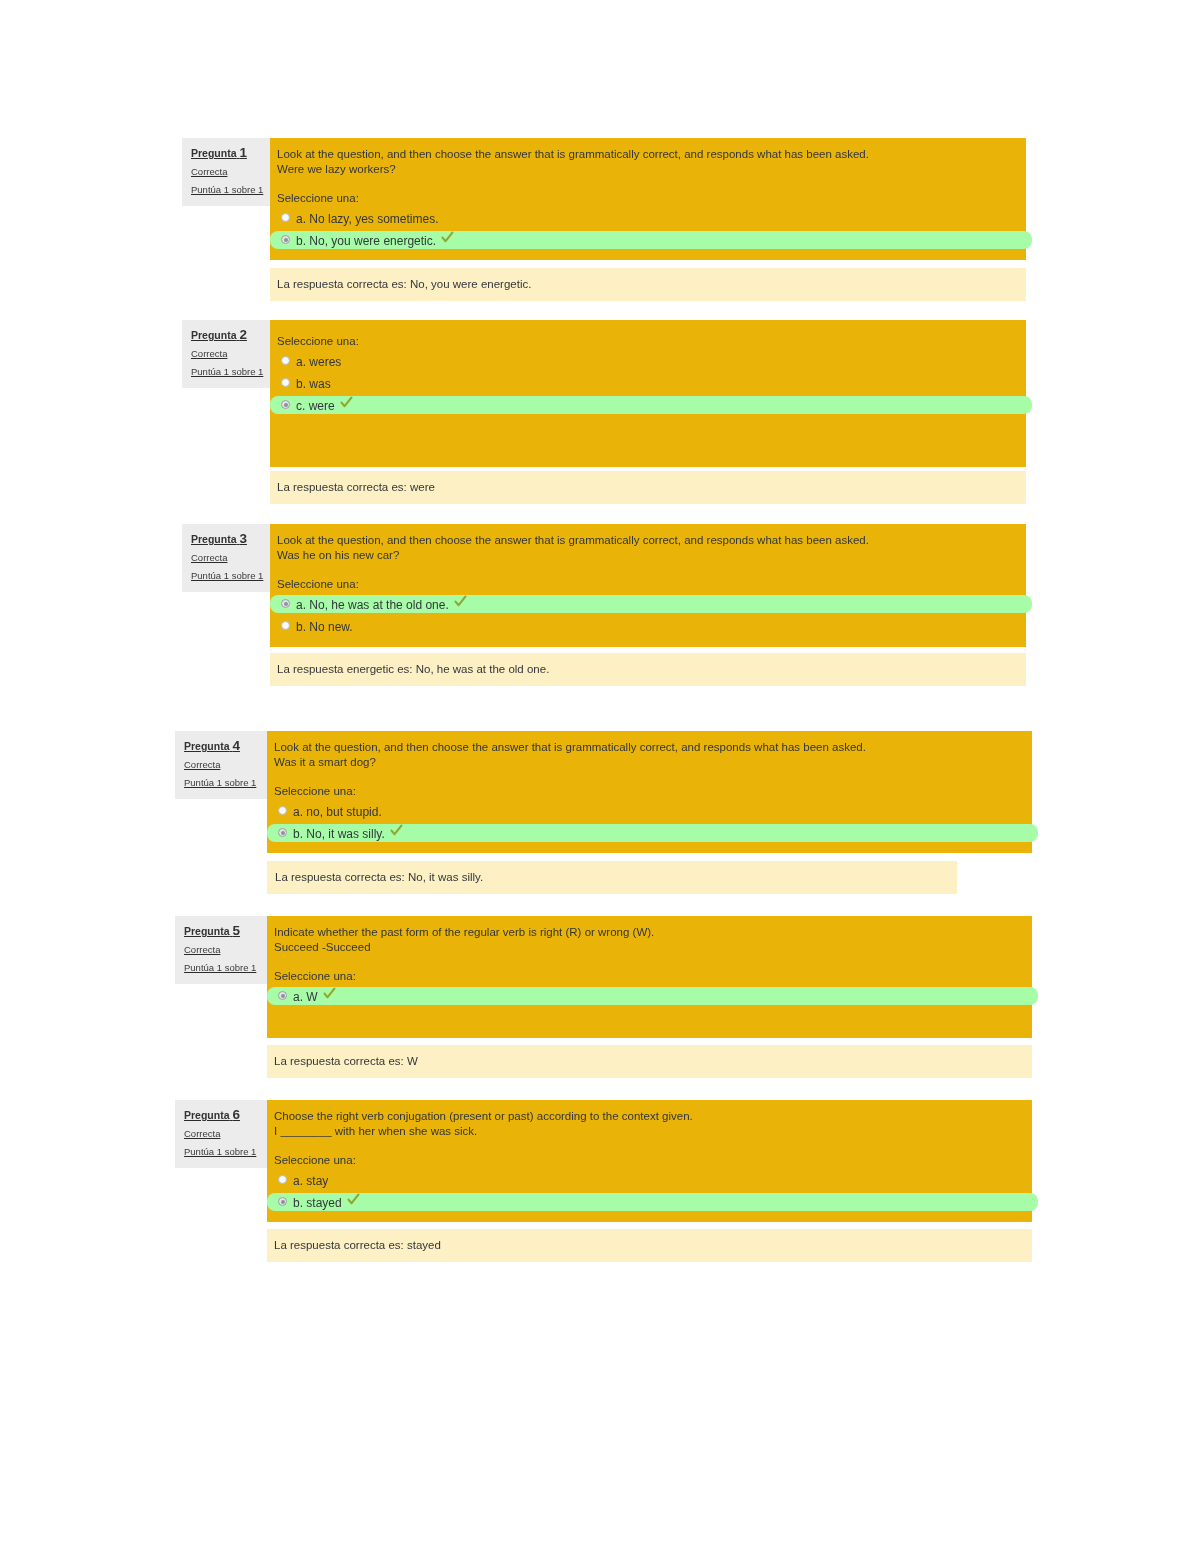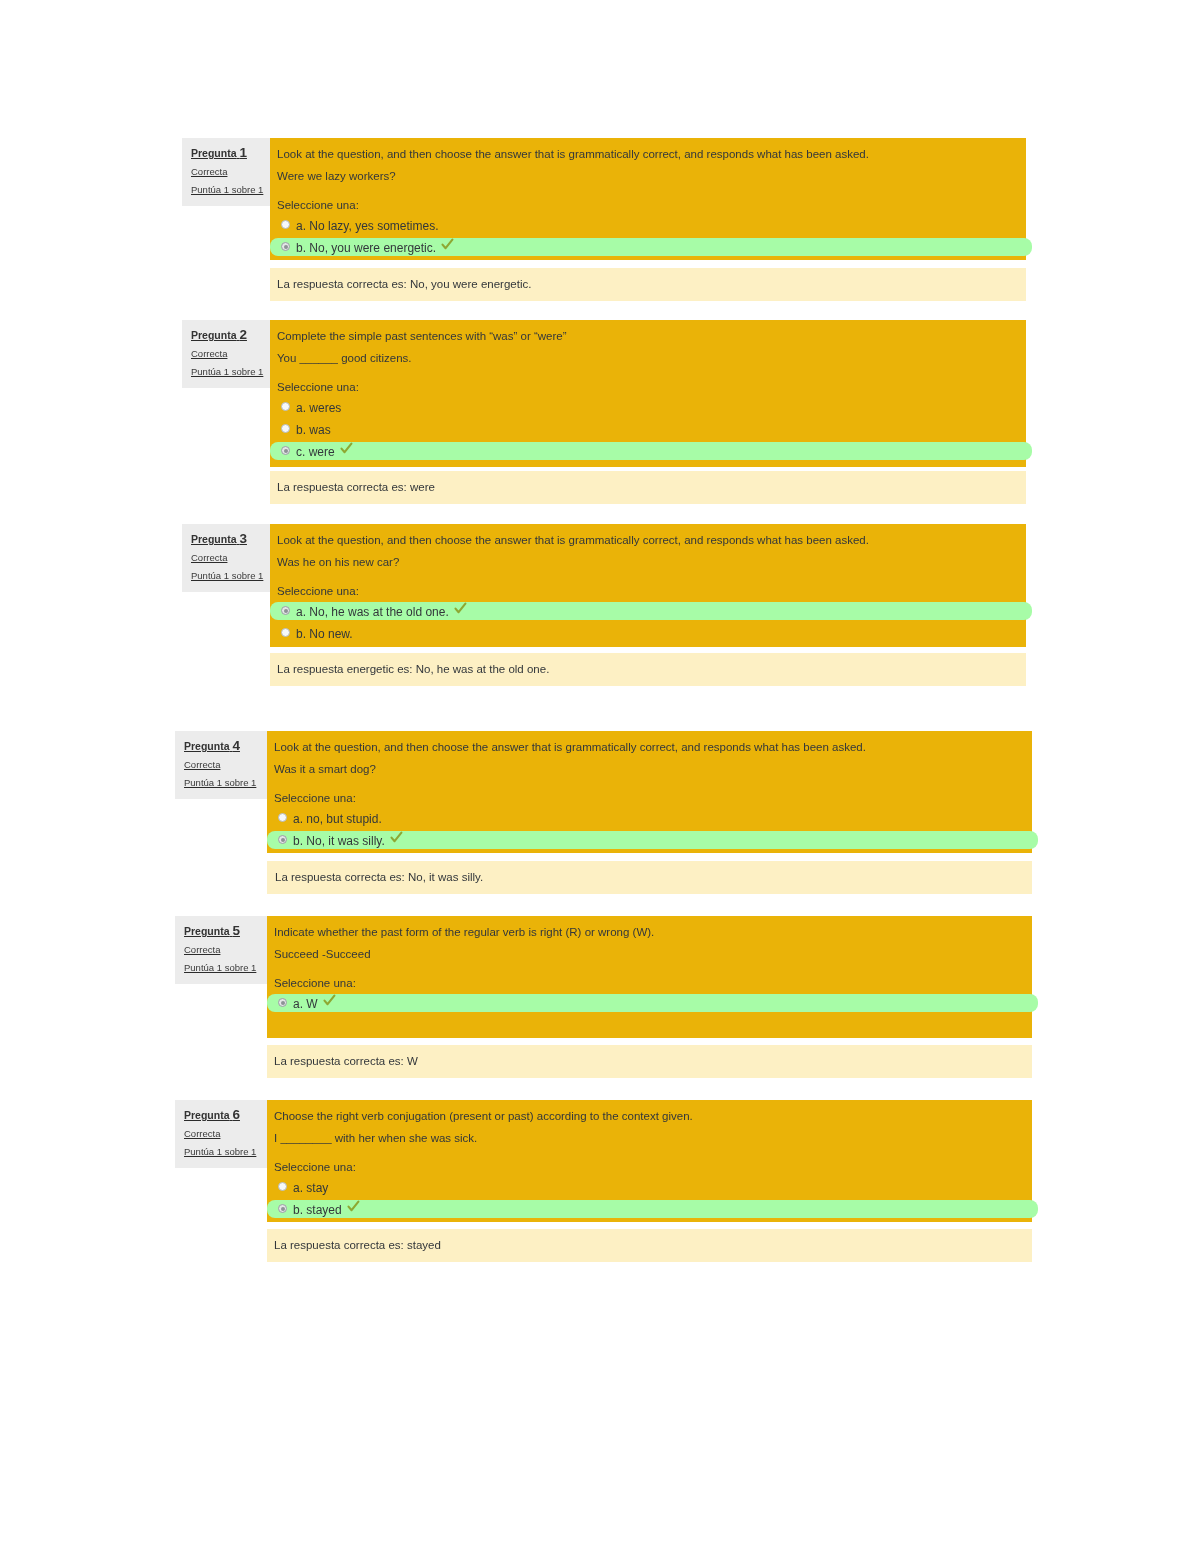--- a/index.html
+++ b/index.html
@@ -71,21 +71,20 @@
     box-sizing: border-box;
   }
 
   .q-text {
     font-size: 11.5px;
     line-height: 15px;
     color: #33373b;
     padding: 9px 0 0 7px;
   }
   .q-text .line2 {
-    margin-top: 7px;
   }
 
   .q-prompt {
     font-size: 11.5px;
     line-height: 15px;
     color: #33373b;
     padding: 14px 0 3px 7px;
   }
 
   .answers {
@@ -181,24 +180,20 @@
       </div>
       <div class="q-feedback" style="left: 88px; top: 130px; width: 756px; height: 33px;"><span>La respuesta correcta es: No, you were energetic.</span></div>
     </div>
     <div class="question" style="left: 182px; top: 320px; width: 844px; height: 184px;">
       <div class="q-info">
         <div class="q-no"><span>Pregunta</span> <span class="num">2</span></div>
         <div class="q-state">Correcta</div>
         <div class="q-grade">Puntúa 1 sobre 1</div>
       </div>
       <div class="q-body" style="left: 88px; width: 756px; height: 147px;">
-        <div class="q-text">
-          <div>Complete the simple past sentences with “was” or “were”</div>
-          <div class="line2">You ______ good citizens.</div>
-        </div>
         <div class="q-prompt">Seleccione una:</div>
         <ul class="answers">
           <li class="answer"><span class="radio"></span><span class="ans-label">a. weres</span></li>
           <li class="answer"><span class="radio"></span><span class="ans-label">b. was</span></li>
           <li class="answer correct" style="width: 751px;"><span class="radio checked"></span><span class="ans-label">c. were</span><span class="tick"><svg width="13" height="13" viewBox="0 0 13 13" aria-hidden="true">
                 <path d="M1.5 6.6 L4.6 10.2 L11.4 1.6" fill="none" stroke="#8ea832" stroke-width="2.1" stroke-linecap="round" stroke-linejoin="round"></path>
               </svg></span></li>
         </ul>
       </div>
       <div class="q-feedback" style="left: 88px; top: 151px; width: 756px; height: 33px;"><span>La respuesta correcta es: were</span></div>
@@ -236,21 +231,21 @@
           <div class="line2">Was it a smart dog?</div>
         </div>
         <div class="q-prompt">Seleccione una:</div>
         <ul class="answers">
           <li class="answer"><span class="radio"></span><span class="ans-label">a. no, but stupid.</span></li>
           <li class="answer correct" style="width: 760px;"><span class="radio checked"></span><span class="ans-label">b. No, it was silly.</span><span class="tick"><svg width="13" height="13" viewBox="0 0 13 13" aria-hidden="true">
                 <path d="M1.5 6.6 L4.6 10.2 L11.4 1.6" fill="none" stroke="#8ea832" stroke-width="2.1" stroke-linecap="round" stroke-linejoin="round"></path>
               </svg></span></li>
         </ul>
       </div>
-      <div class="q-feedback" style="left: 92px; top: 130px; width: 765px; height: 33px; padding-left: 8px;"><span>La respuesta correcta es: No, it was silly.</span></div>
+      <div class="q-feedback" style="left: 92px; top: 130px; width: 690px; height: 33px; padding-left: 8px;"><span>La respuesta correcta es: No, it was silly.</span></div>
     </div>
     <div class="question" style="left: 175px; top: 916px; width: 857px; height: 162px;">
       <div class="q-info">
         <div class="q-no"><span>Pregunta</span> <span class="num">5</span></div>
         <div class="q-state">Correcta</div>
         <div class="q-grade">Puntúa 1 sobre 1</div>
       </div>
       <div class="q-body" style="left: 92px; width: 765px; height: 122px;">
         <div class="q-text">
           <div>Indicate whether the past form of the regular verb is right (R) or wrong (W).</div>

